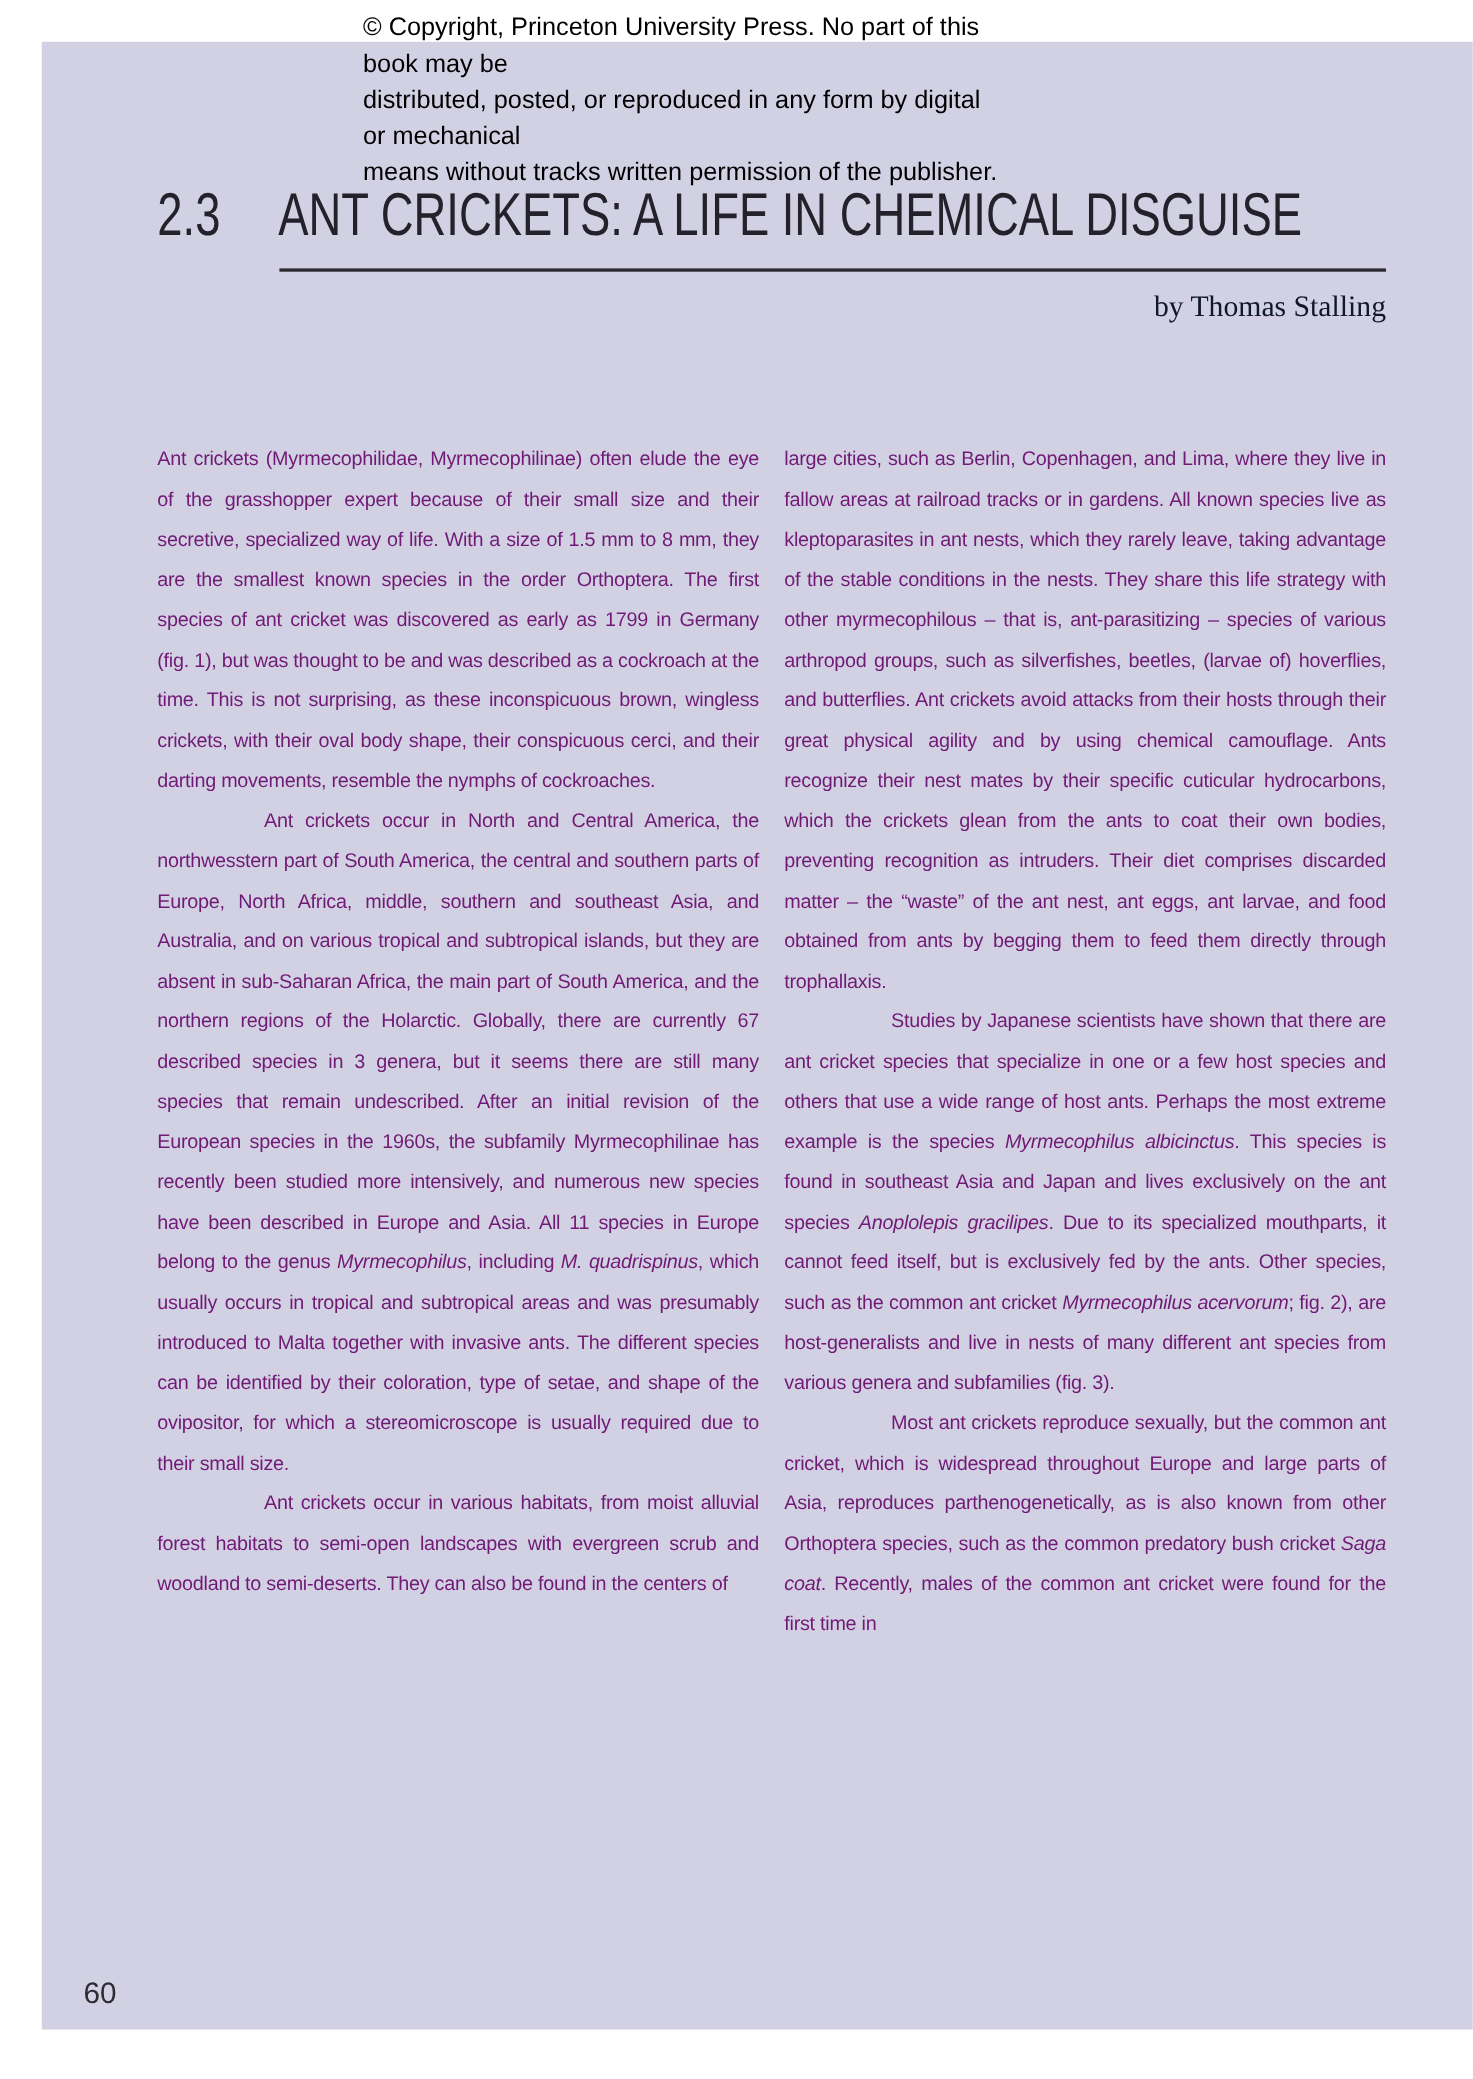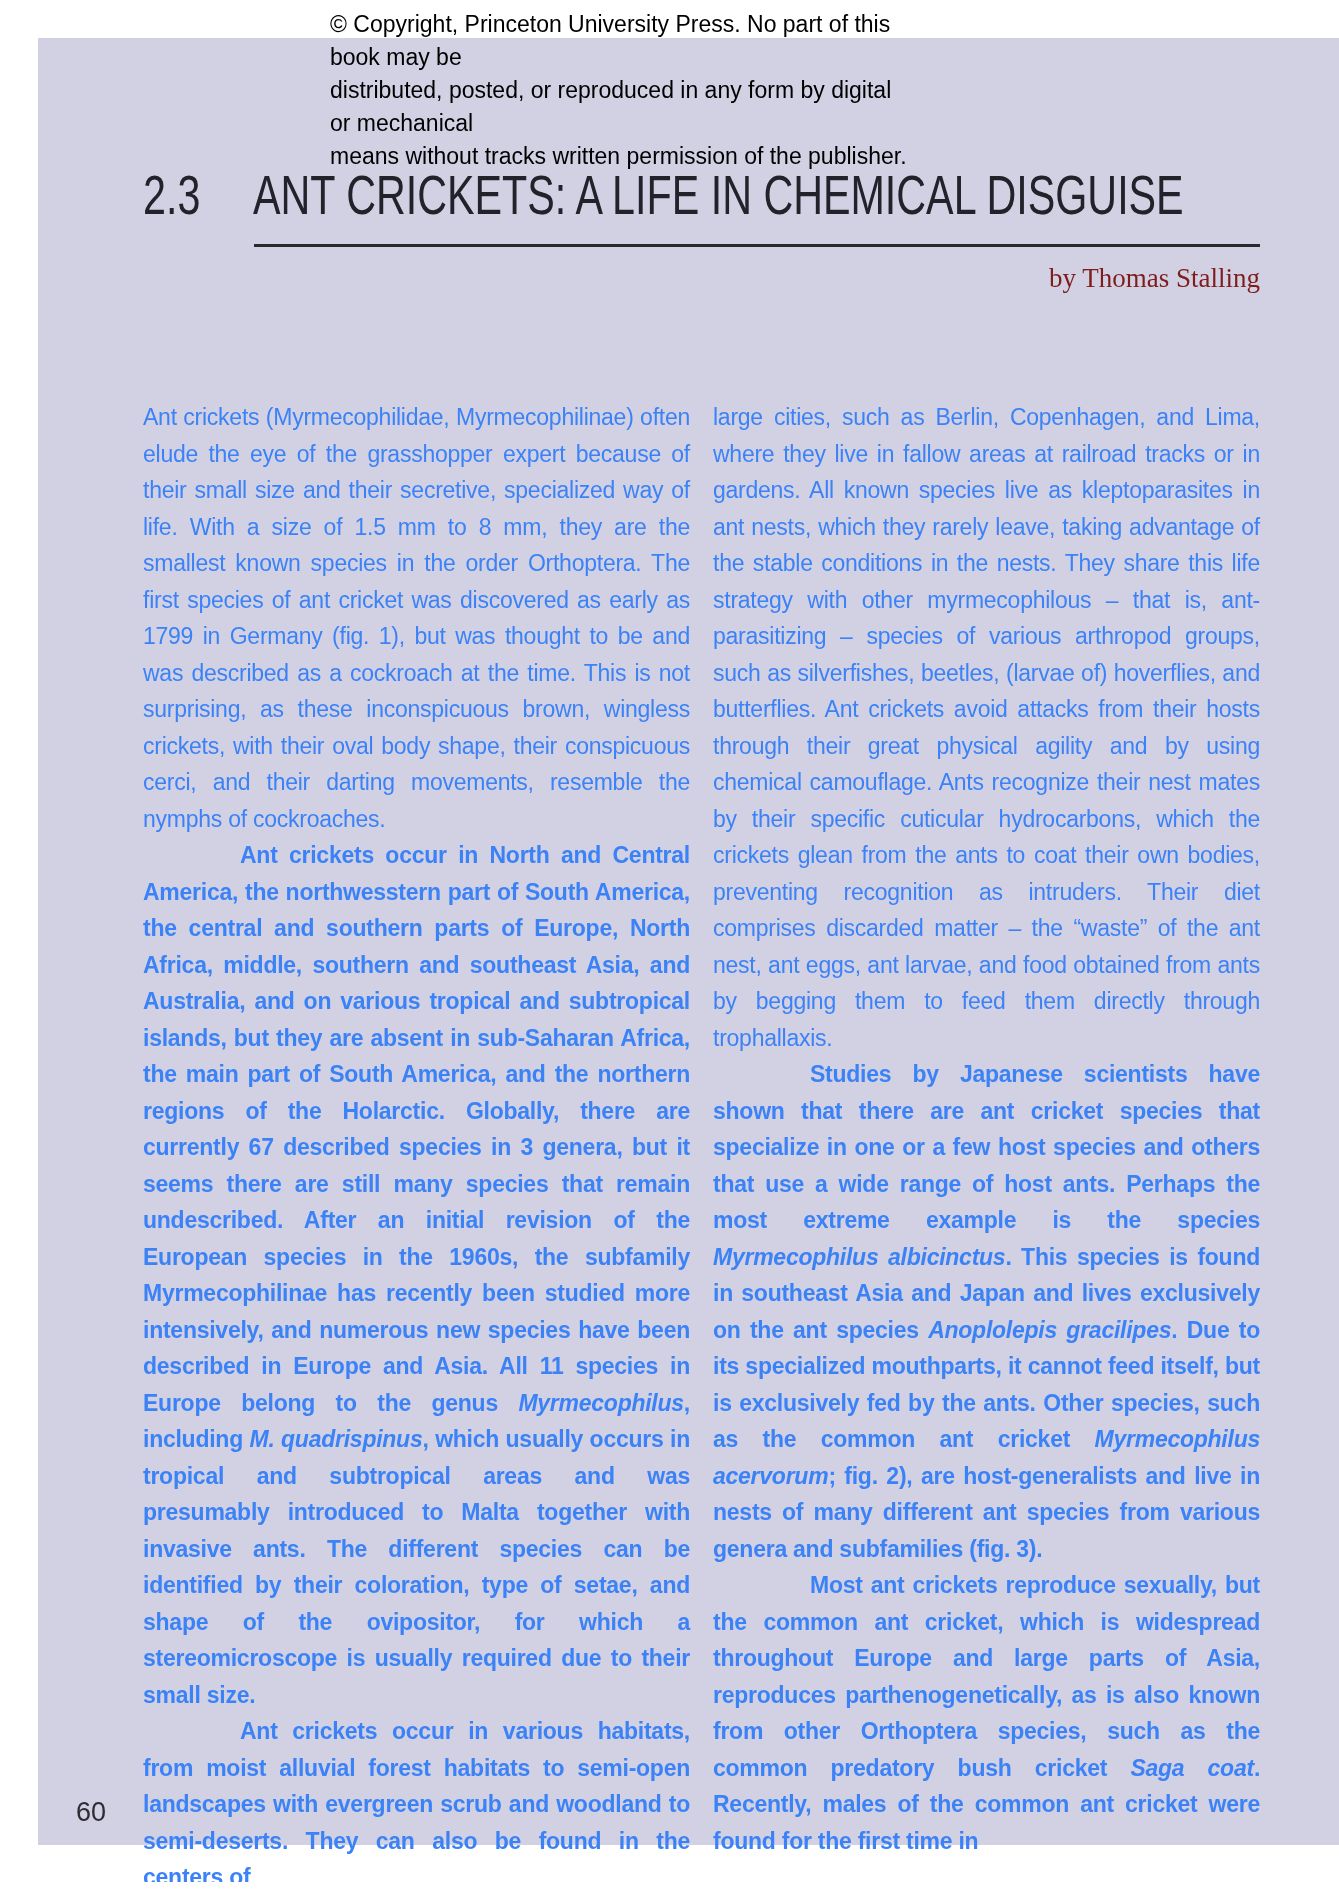--- a/index.html
+++ b/index.html
@@ -27,36 +27,36 @@
   }
   .heading-num{left:143px;}
   .heading-title{left:253px;}
   .rule{
     position:absolute;left:254px;top:244px;width:1006px;height:2.5px;
     background:#2b2930;
   }
   .byline{
     position:absolute;right:79px;top:263px;
     font-family:"Liberation Serif",serif;
-    font-size:27px;color:#7f1d1d;
+    font-size:27px;color:#0f172a;
   }
   .columns{
     position:absolute;left:143px;top:399px;width:1117px;
     display:flex;gap:23px;
   }
   .col{width:547px;}
   .col p{
     margin:0;
     text-align:justify;
-    font-size:23px;line-height:36.5px;
+    font-size:18px;line-height:36.5px;
     letter-spacing:-0.25px;
-    color:#3b82f6;
+    color:#701a75;
     hyphens:auto;
   }
-  .col p.indent{text-indent:97px;font-weight:bold;}
+  .col p.indent{text-indent:97px;}
   .col p i{font-style:italic;}
   .pageno{
     position:absolute;left:76px;top:1797px;
     font-size:27px;color:#2e2b33;
   }
   .footer{
     position:absolute;left:0;top:1848px;width:100%;
     text-align:center;
     font-size:23px;color:#000000;
   }

